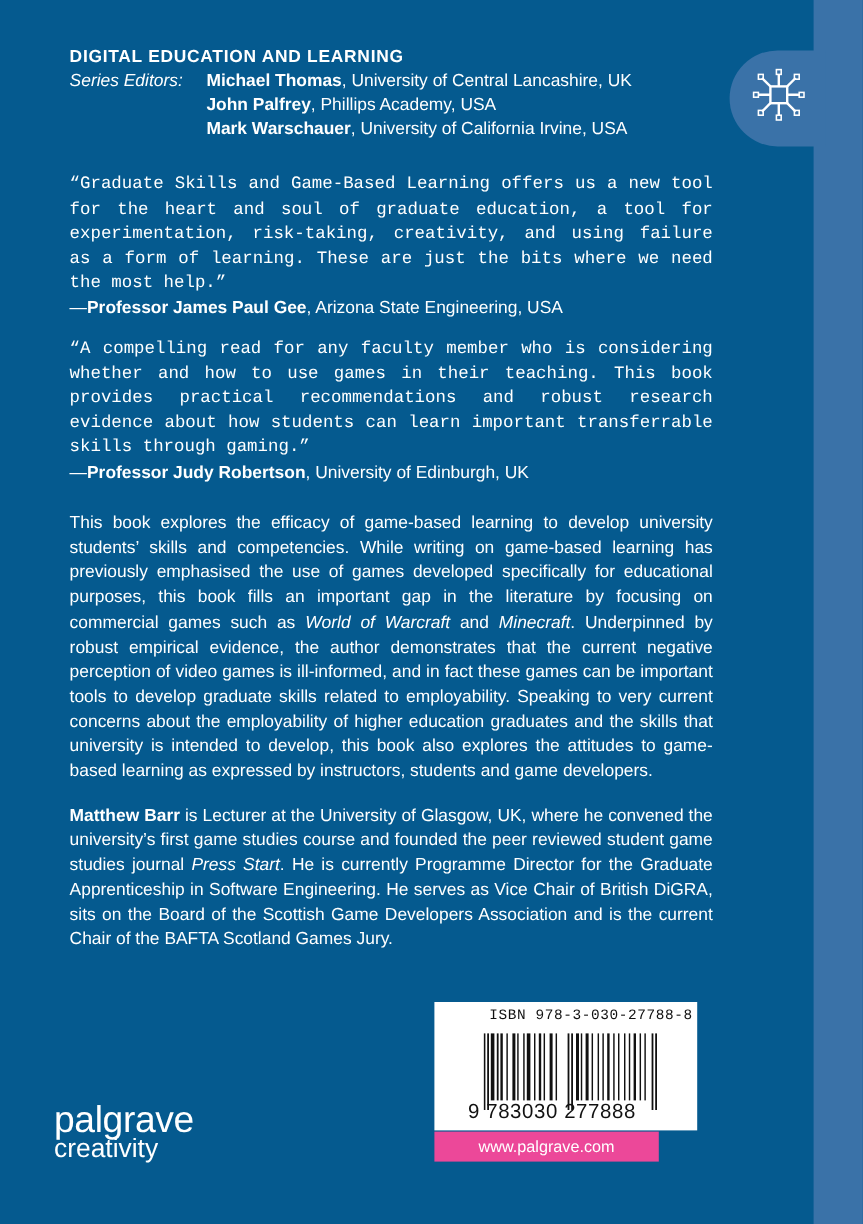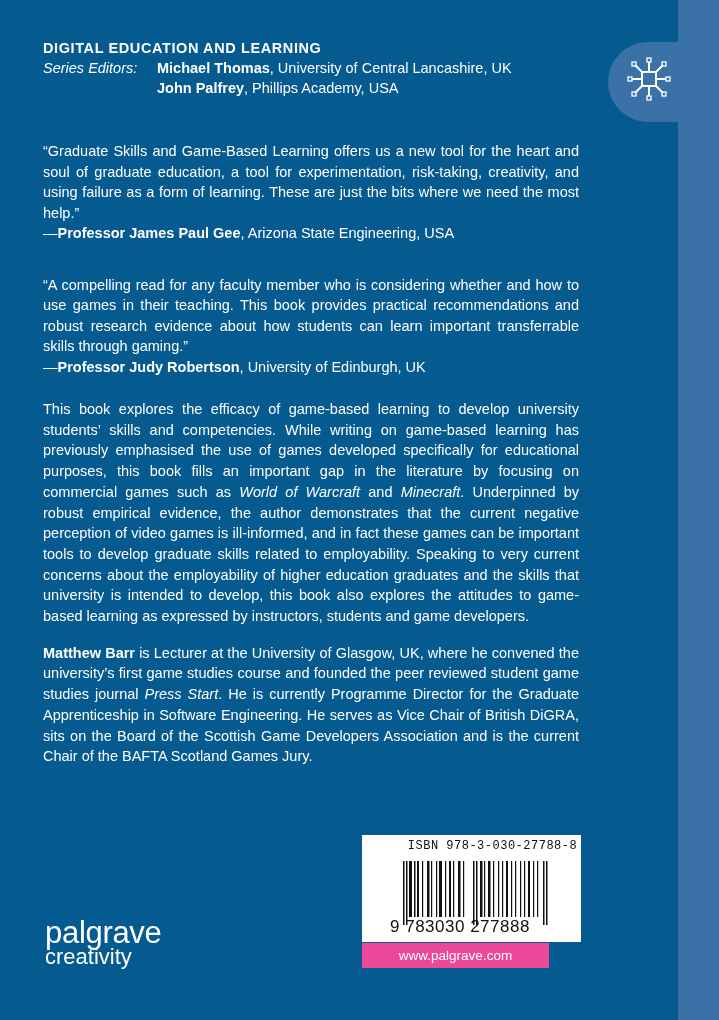--- a/index.html
+++ b/index.html
@@ -2,27 +2,27 @@
 <html><head>
 <meta charset="utf-8">
 <style>
   html, body { margin:0; padding:0; }
   body { width:719px; height:1020px; background:#055a8f; position:relative; overflow:hidden;
          font-family:"Liberation Sans", sans-serif; color:#fff; }
   .spine { position:absolute; left:678px; top:0; width:41px; height:1020px; background:#3a72a8; }
   .logo-tab { position:absolute; left:608px; top:42px; width:80px; height:80px; background:#3a72a8;
               border-radius:40px 0 0 40px; }
   .logo-tab svg { position:absolute; left:18px; top:14px; }
-  .content { position:absolute; left:43px; top:38px; width:536px; }
+  .content { position:absolute; left:58px; top:38px; width:536px; }
   .series-title { font-weight:bold; font-size:14.5px; letter-spacing:0.6px; line-height:20px; }
   .editors { font-size:14.5px; line-height:20px; }
   .editors .row { display:flex;gap:16px; }
   .editors .lbl { font-style:italic; width:98px; flex-shrink:0; }
   .editors b { font-weight:bold; }
-  .quote { font-size:14.5px; line-height:20.5px; text-align:justify; margin-top:17px; }
+  .quote { font-size:14.5px; line-height:20.5px; text-align:justify; margin-top:0;font-family:Liberation Mono, monospace; }
   .attrib { font-size:14.5px; line-height:20.5px; }
   .para { font-size:14.5px; line-height:20.7px; text-align:justify; }
   .isbn-box { position:absolute; left:362px; top:835px; width:219px; height:107px; background:#fff; }
   .isbn-text { position:absolute; left:0; top:4px; width:261px; text-align:center; font-family:"Liberation Mono", monospace;
                font-size:12px; color:#111; letter-spacing:0.5px; }
   .barcode { position:absolute; left:41px; top:26px; width:145px; height:64px; }
   .bar-digits { position:absolute; left:28px; top:82px; font-family:"Liberation Sans", sans-serif; font-size:17px;
                 color:#111; letter-spacing:0.5px; background:transparent; }
   .url-bar { position:absolute; left:362px; top:943px; width:187px; height:25px; background:#ec4899;
              text-align:center; font-size:13.5px; line-height:25px; }
@@ -62,20 +62,21 @@
     <div class="row">
       <span class="lbl">Series Editors:</span>
       <span><b>Michael Thomas</b><span>, University of Central Lancashire, UK</span></span>
     </div>
     <div class="row">
       <span class="lbl"></span>
       <span><b>John Palfrey</b><span>, Phillips Academy, USA</span></span>
     </div>
     <div class="row">
       <span class="lbl"></span>
+      <span><b>Mark Warschauer</b><span>, University of California Irvine, USA</span></span>
     </div>
   </div>
 
   <div style="height:26px"></div>
   <div class="quote">“Graduate Skills and Game-Based Learning offers us a new tool for the heart and soul of graduate education, a tool for experimentation, risk-taking, creativity, and using failure as a form of learning. These are just the bits where we need the most help.”</div>
   <div class="attrib"><span>—</span><b>Professor James Paul Gee</b><span>, Arizona State Engineering, USA</span></div>
 
   <div style="height:14px"></div>
   <div class="quote">“A compelling read for any faculty member who is considering whether and how to use games in their teaching. This book provides practical recommendations and robust research evidence about how students can learn important transferrable skills through gaming.”</div>
   <div class="attrib"><span>—</span><b>Professor Judy Robertson</b><span>, University of Edinburgh, UK</span></div>

